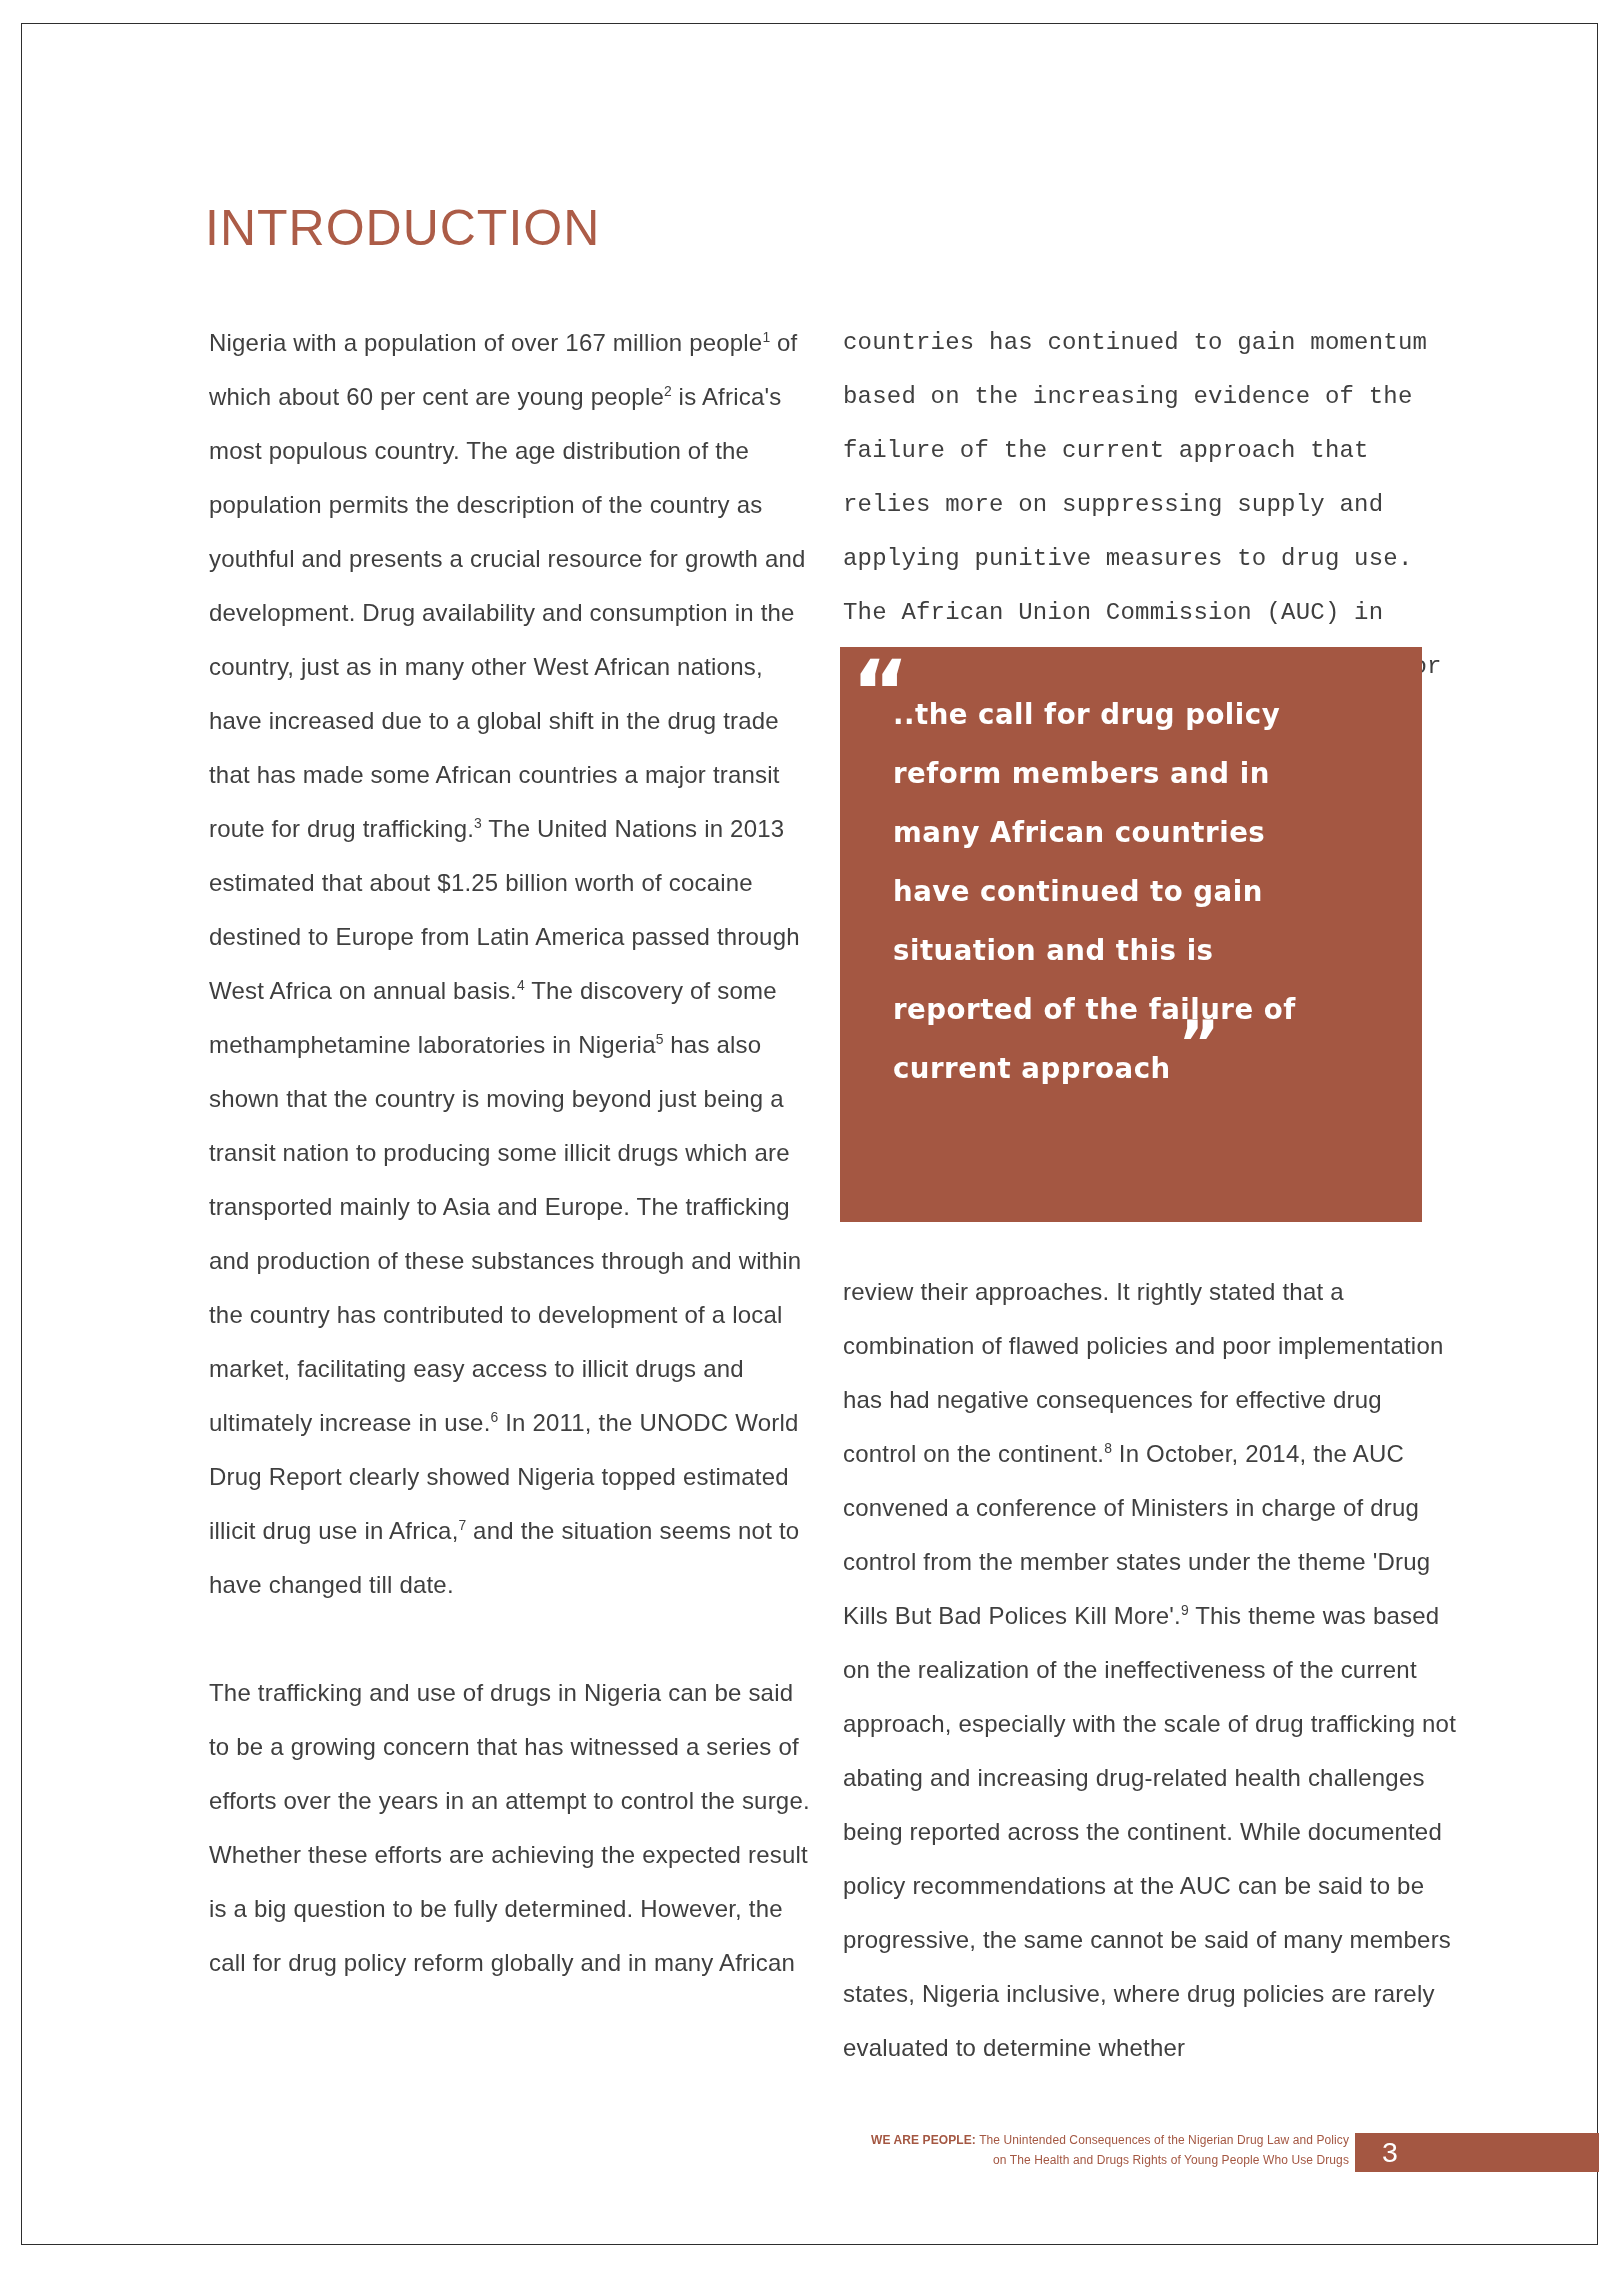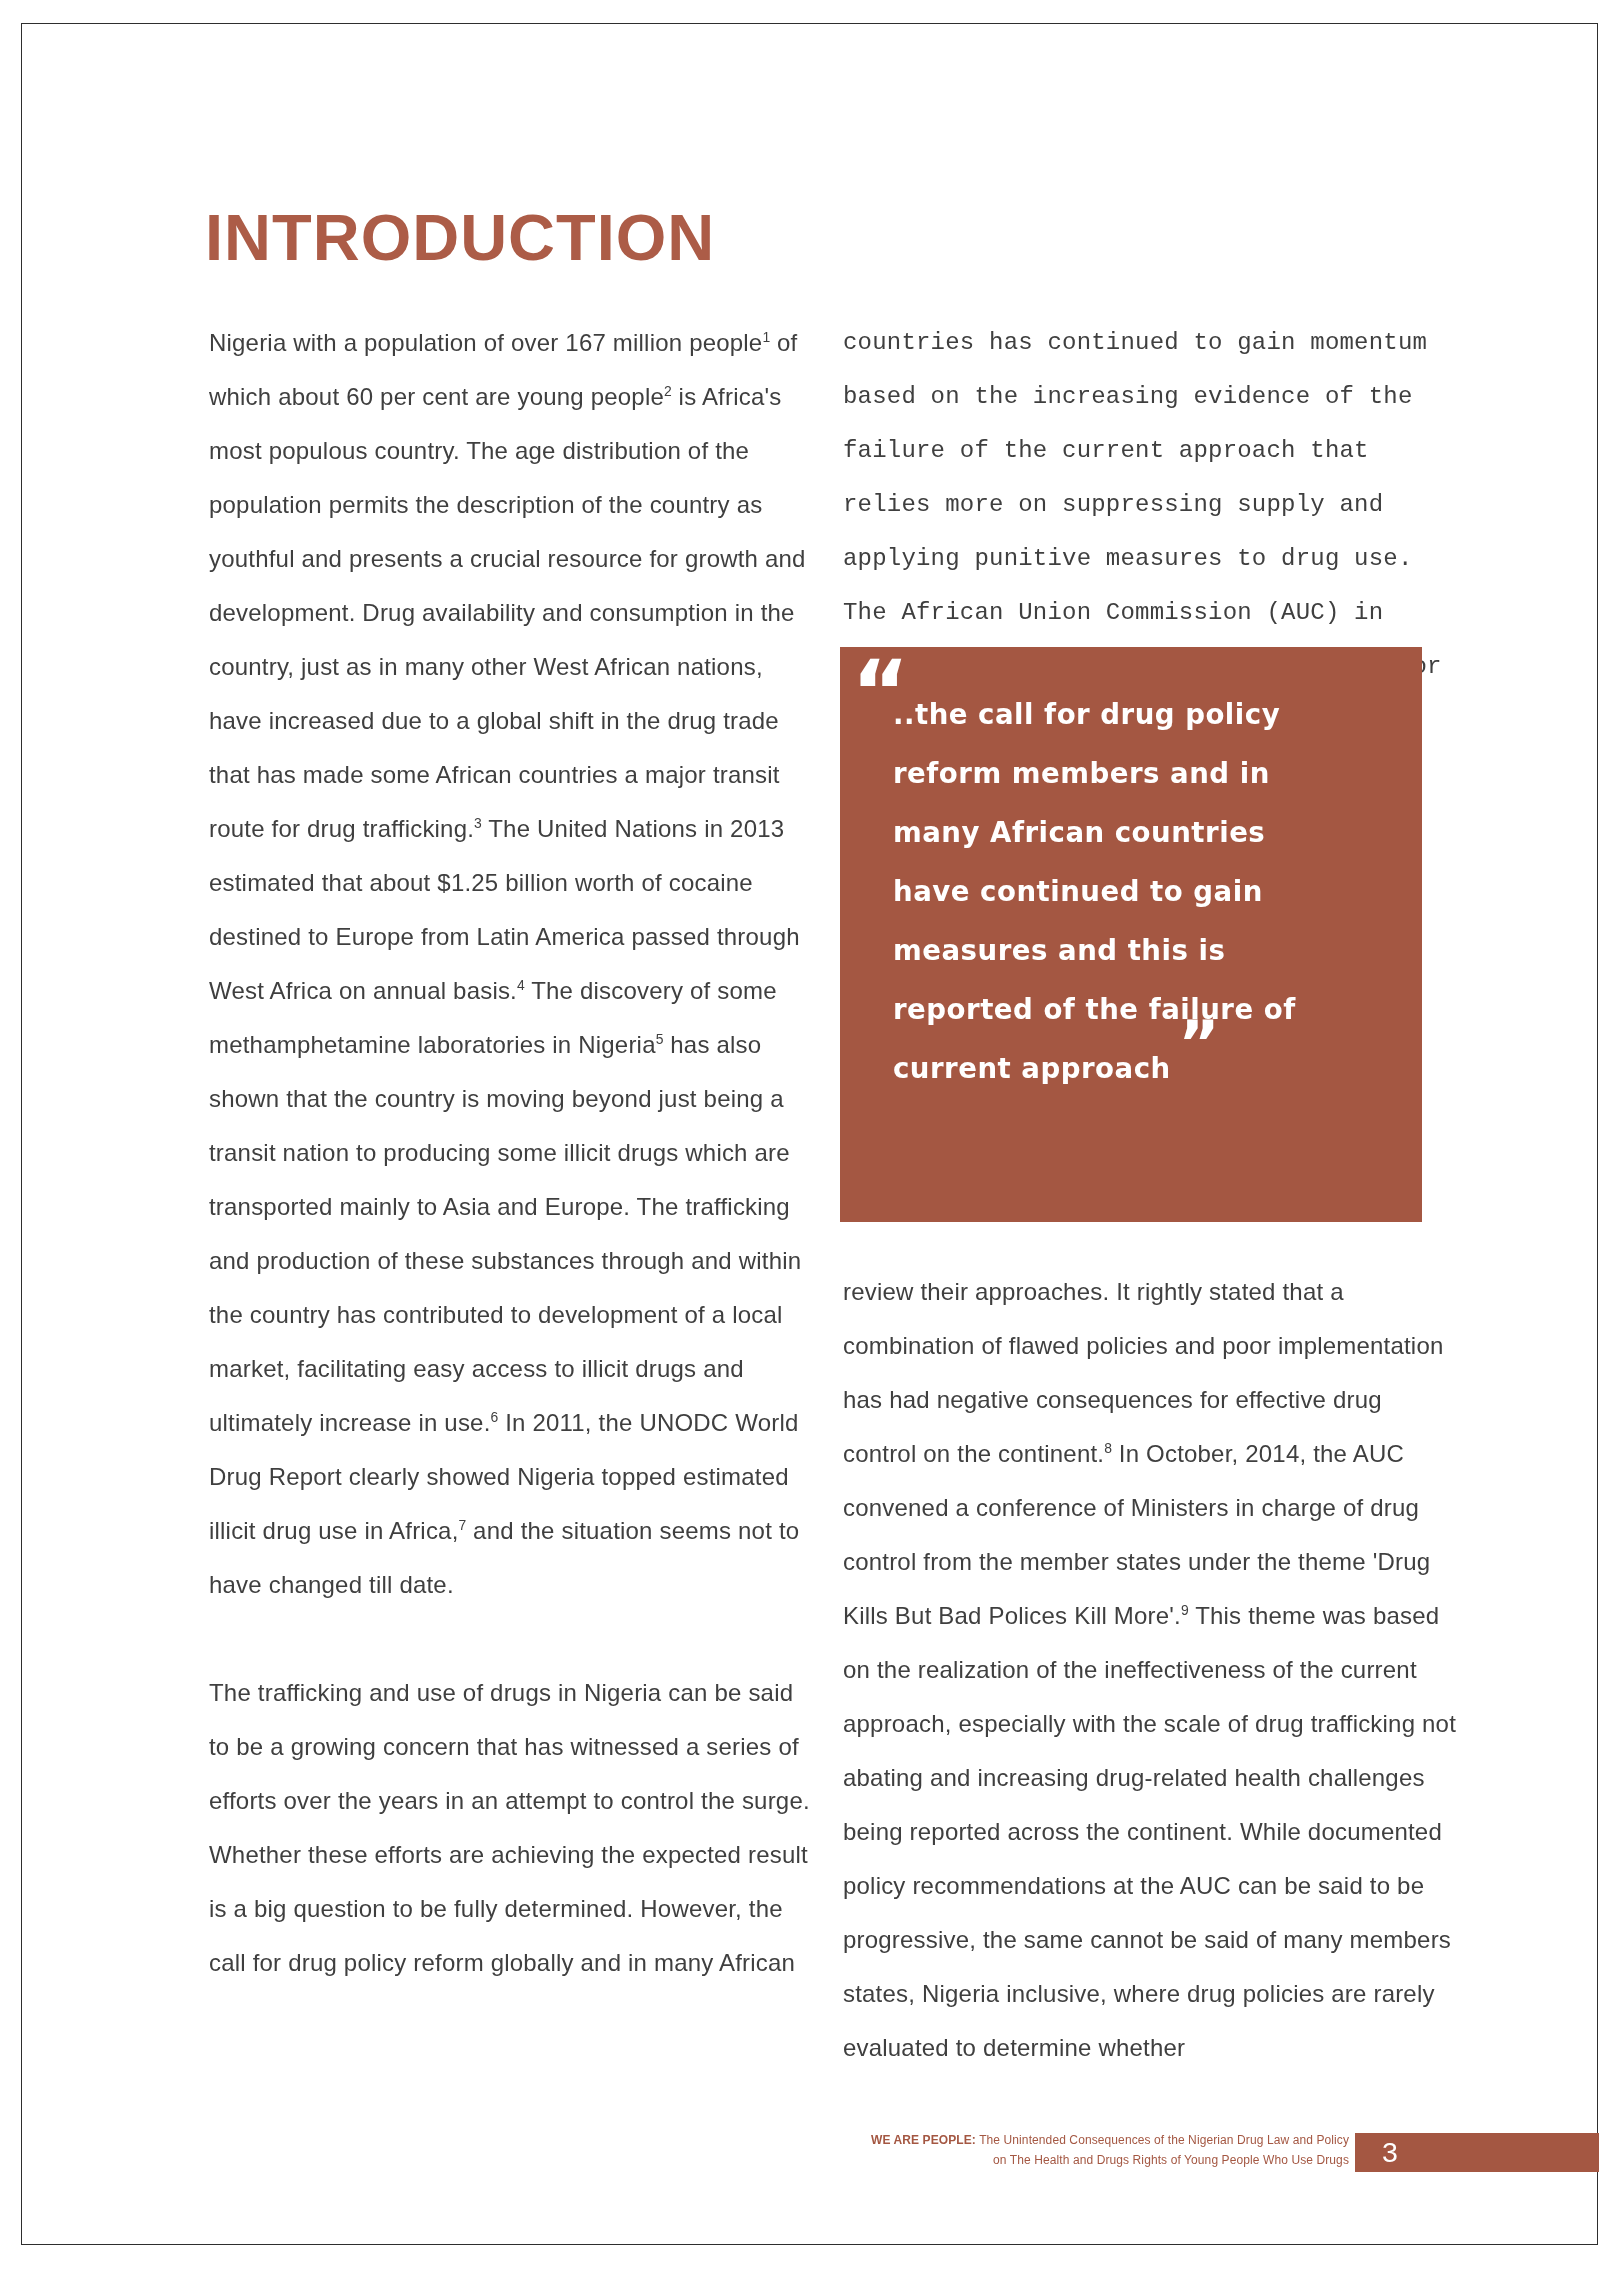--- a/index.html
+++ b/index.html
@@ -15,23 +15,23 @@
     position: absolute;
     left: 21px; top: 23px;
     width: 1577px; height: 2222px;
     border: 1.9px solid #2e2e2e;
     box-sizing: border-box;
     pointer-events: none;
   }
   .doc-title {
     position: absolute;
     left: 205px; top: 160px;
-    font-size: 65px;
+    font-size: 50px;
     line-height: 1.3;
-    font-weight: 700;
+    font-weight: 400;
     letter-spacing: 1px;
     color: var(--title-color, #ac5c47);
     margin-top: 36px;
   }
   .col {
     position: absolute;
     top: 316px;
     width: 611px;
     color: var(--body-color, #3f3f3f);
     font-size: 24px;
@@ -121,21 +121,21 @@
   <div class="col col-right">
     <p class="body-para">countries has continued to gain momentum based on the increasing evidence of the failure of the current approach that relies more on suppressing supply and applying punitive measures to drug use. The African Union Commission (AUC) in recent times has unequivocally called for member states to</p>
   </div>
 
   <div class="quote-box">
     <div class="quote-text">
         <div class="q-line"><span class="q-open">“</span>..the call for drug policy</div>
         <div class="q-line">reform members and in</div>
         <div class="q-line">many African countries</div>
         <div class="q-line">have continued to gain</div>
-        <div class="q-line">measures and this is</div>
+        <div class="q-line">situation and this is</div>
         <div class="q-line">reported of the failure of</div>
         <div class="q-line">current approach<span class="q-close">”</span></div>
       </div>
   </div>
 
   <div class="col para-after-quote">
     <p class="body-para">review their approaches. It rightly stated that a combination of flawed policies and poor implementation has had negative consequences for effective drug control on the continent.<sup>8</sup> In October, 2014, the AUC convened a conference of Ministers in charge of drug control from the member states under the theme 'Drug Kills But Bad Polices Kill More'.<sup>9</sup> This theme was based on the realization of the ineffectiveness of the current approach, especially with the scale of drug trafficking not abating and increasing drug-related health challenges being reported across the continent. While documented policy recommendations at the AUC can be said to be progressive, the same cannot be said of many members states, Nigeria inclusive, where drug policies are rarely evaluated to determine whether</p>
   </div>
 
   <div class="footer-text">

